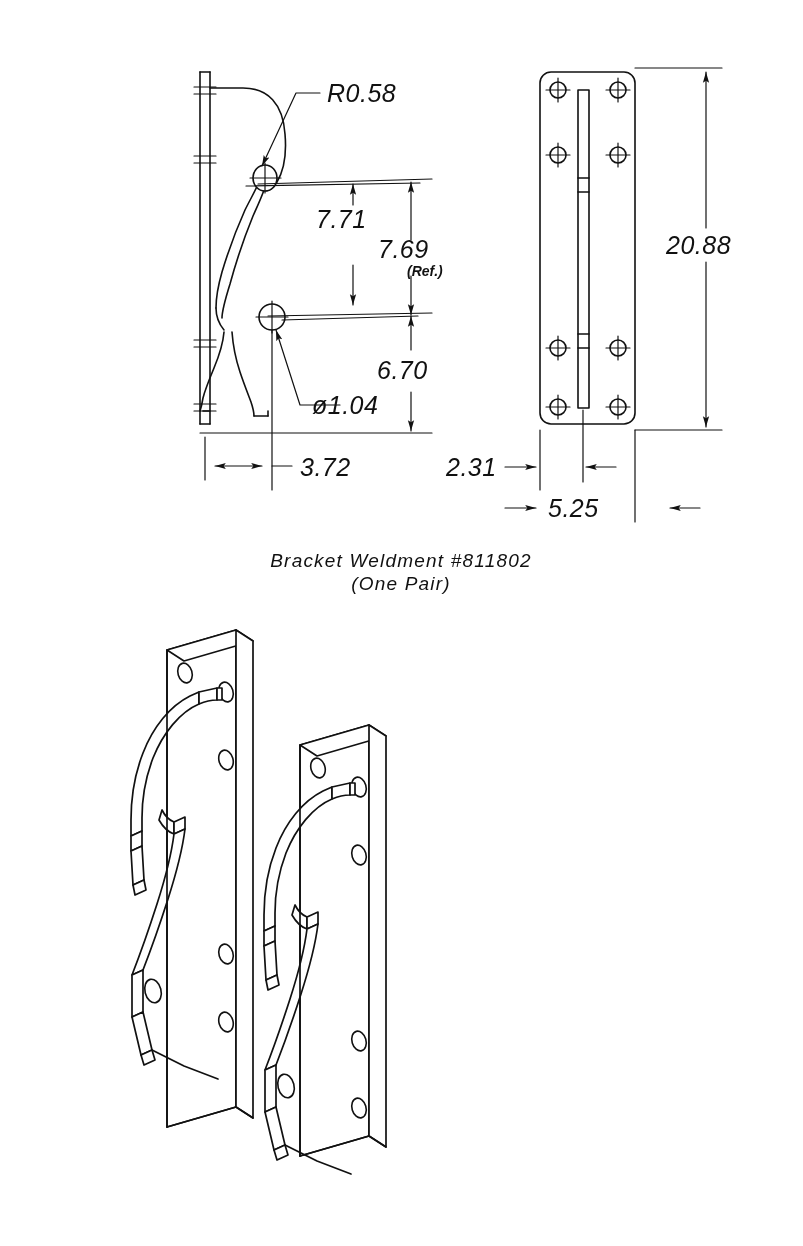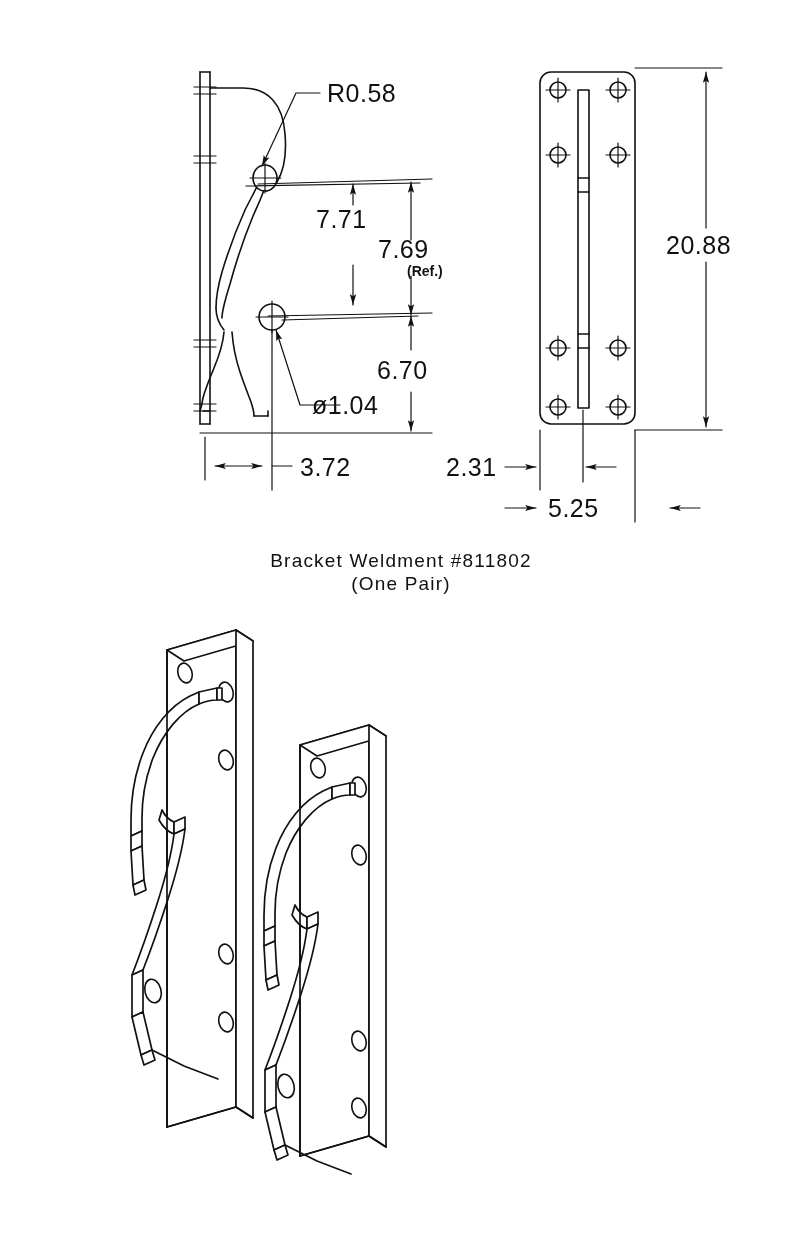--- a/index.html
+++ b/index.html
@@ -15,20 +15,21 @@
     font-family: "Liberation Sans", sans-serif;
     color: #111111;
     overflow: hidden;
   }
   #sheet {
     position: absolute;
     left: 0; top: 0;
     width: 803px;
     height: 1148px;
     background: #ffffff;
+    font-style: italic;
   }
   svg.drawing {
     position: absolute;
     left: 0; top: 0;
     width: 803px;
     height: 1246px;
     display: block;
   }
   .dimtext {
     font-family: "Liberation Sans", sans-serif;

